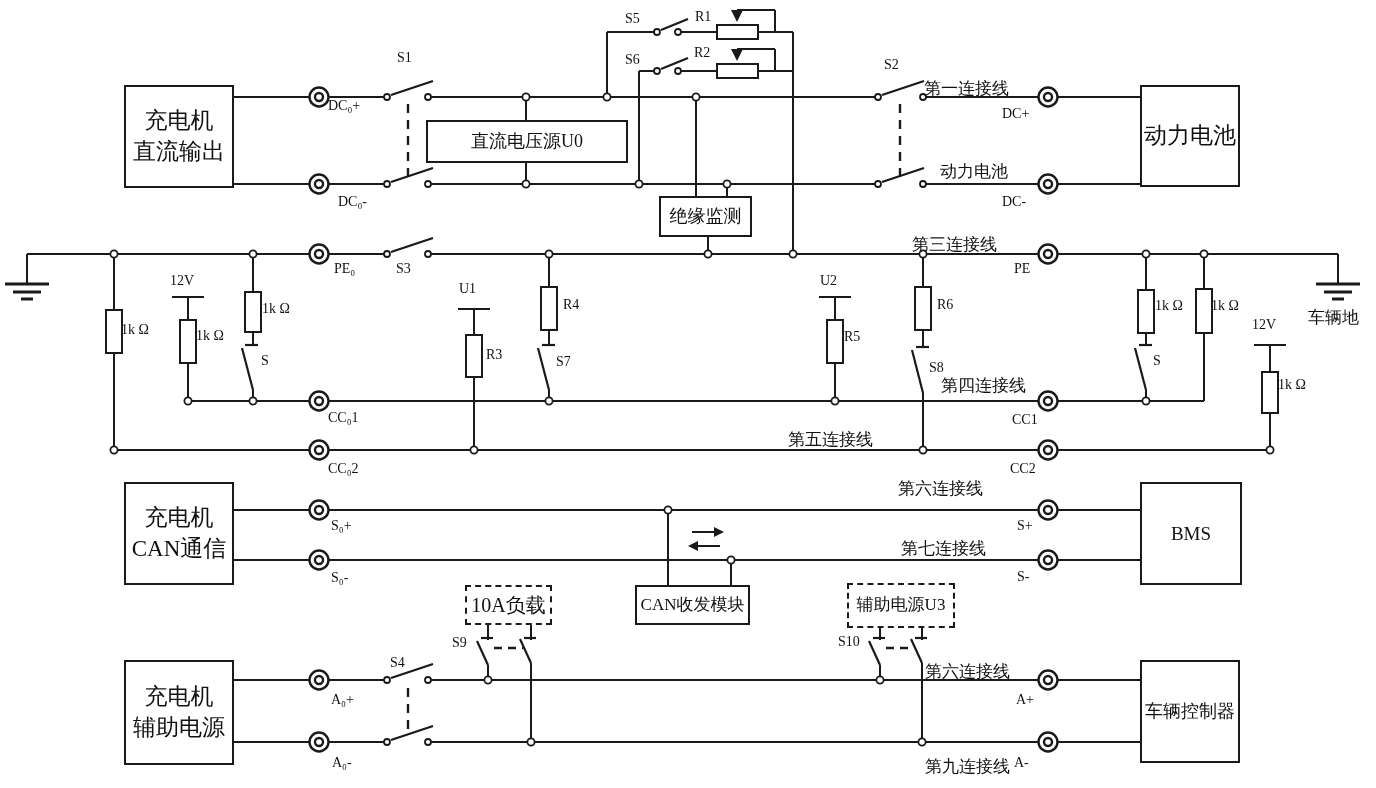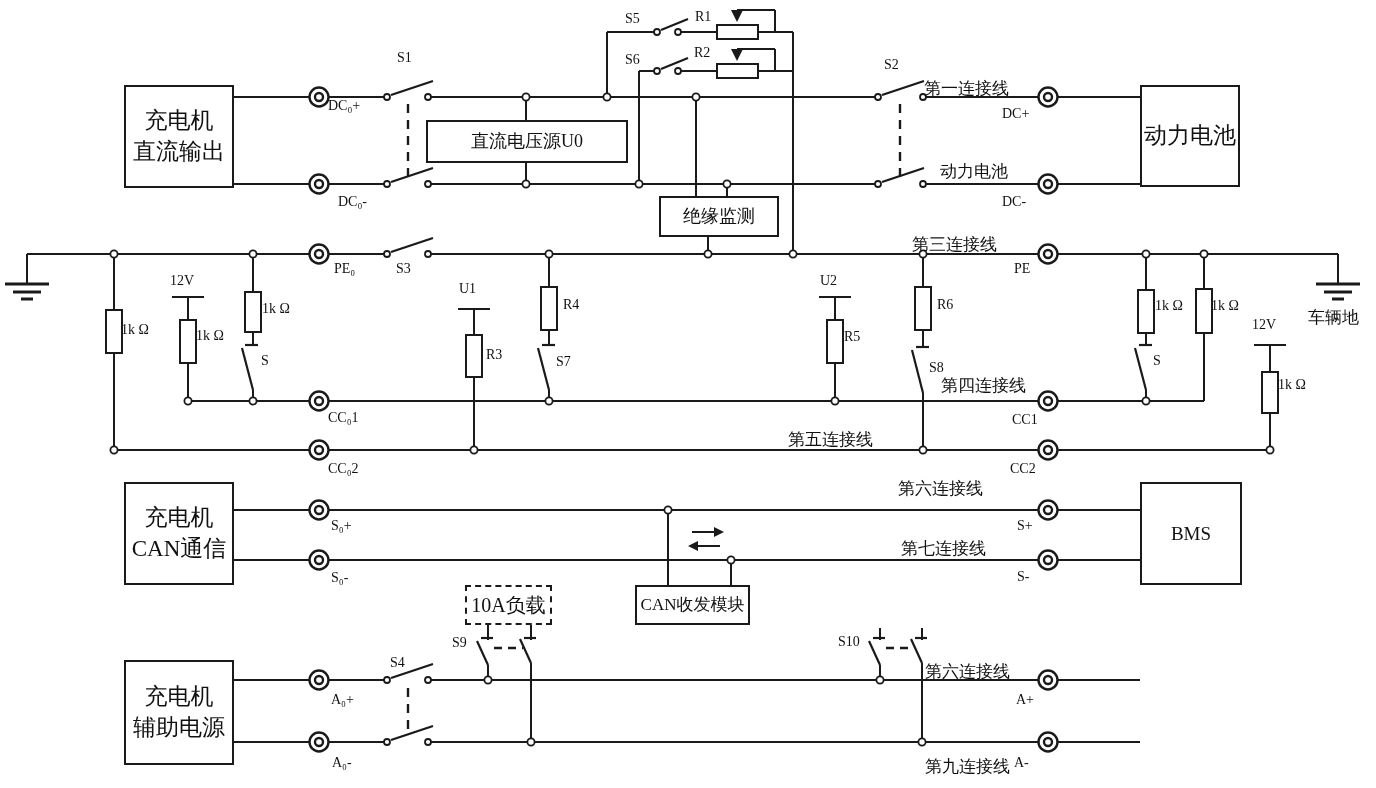--- a/index.html
+++ b/index.html
@@ -317,39 +317,45 @@
 <div class="box f23" style="left:124px;top:85px;width:110px;height:103px">
   <span>充电机</span>
   <span>直流输出</span>
 </div>
 <div class="box f23" style="left:1140px;top:85px;width:100px;height:102px">
   <span>动力电池</span>
 </div>
 <div class="box f18" style="left:426px;top:120px;width:202px;height:43px">
   <span>直流电压源U0</span>
 </div>
-<div class="box f18" style="left:659px;top:196px;width:120px;height:41px">
+<div class="box f18" style="left:659px;top:196px;width:93px;height:41px">
   <span>绝缘监测</span>
 </div>
 <div class="box f23" style="left:124px;top:482px;width:110px;height:103px">
   <span>充电机</span>
   <span>CAN通信</span>
 </div>
 <div class="box f17" style="left:635px;top:585px;width:115px;height:40px">
   <span>CAN收发模块</span>
 </div>
 <div class="box f19" style="left:1140px;top:482px;width:102px;height:103px">
   <span>BMS</span>
 </div>
 <div class="box dashedbox f16" style="left:465px;top:585px;width:87px;height:40px">
   <span>10A负载</span>
 </div>
+<div class="box dashedbox f17" style="left:847px;top:583px;width:108px;height:45px">
+  <span>辅助电源U3</span>
+</div>
 <div class="box f23" style="left:124px;top:660px;width:110px;height:105px">
   <span>充电机</span>
   <span>辅助电源</span>
+</div>
+<div class="box f18" style="left:1140px;top:660px;width:100px;height:103px">
+  <span>车辆控制器</span>
 </div>
 
 <span class="lbl" style="left:397px;top:50px">S1</span>
 <span class="lbl" style="left:625px;top:11px">S5</span>
 <span class="lbl" style="left:695px;top:9px">R1</span>
 <span class="lbl" style="left:625px;top:52px">S6</span>
 <span class="lbl" style="left:694px;top:45px">R2</span>
 <span class="lbl" style="left:884px;top:57px">S2</span>
 <span class="lbl" style="left:396px;top:261px">S3</span>
 <span class="lbl" style="left:390px;top:655px">S4</span>

